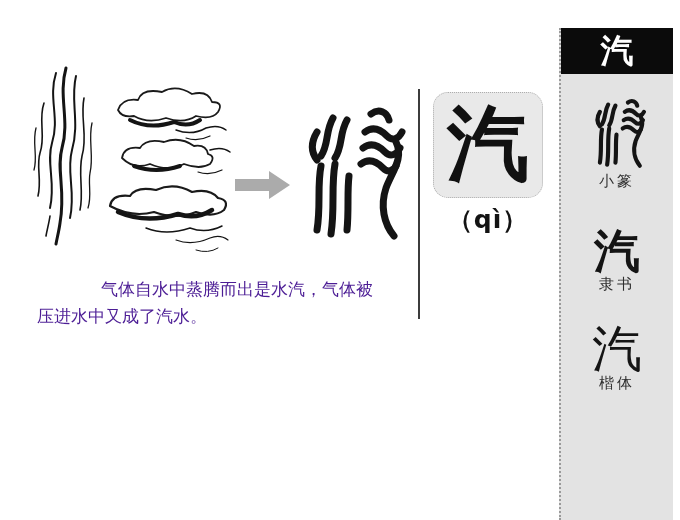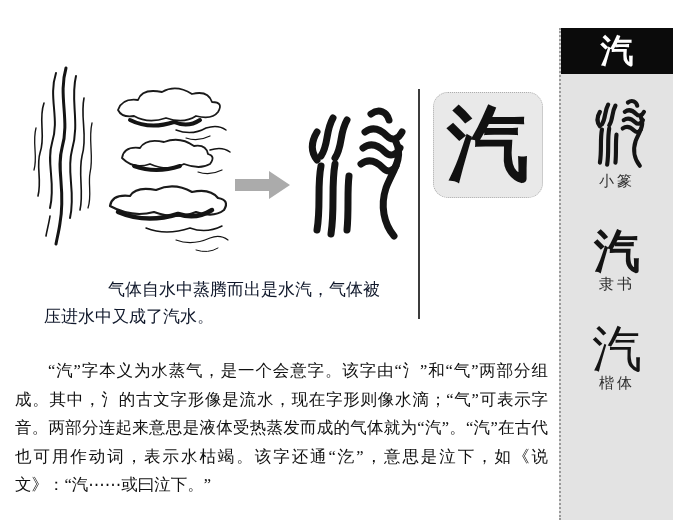--- a/index.html
+++ b/index.html
@@ -28,22 +28,22 @@
     font-size: 82px; font-weight: bold; color: #111; line-height: 1;
     font-family: "Liberation Serif", "DejaVu Serif", serif;
   }
   .pinyin {
     position: absolute; left: 428px; top: 203px; width: 120px;
     text-align: center; font-size: 25px; font-weight: bold; color: #131313;
     font-family: "DejaVu Sans", "Liberation Sans", sans-serif; letter-spacing: 1px;
   }
 
   .caption {
-    position: absolute; left: 44px; top: 276px; width: 347px;
-    font-size: 17px; line-height: 27px; color: #0f172a;
+    position: absolute; left: 37px; top: 276px; width: 347px;
+    font-size: 17px; line-height: 27px; color: #4c1d95;
     text-indent: 64px; font-family: "Liberation Serif", "DejaVu Serif", serif;
   }
 
   .paragraph {
     position: absolute; left: 15px; top: 357px; width: 533px;
     font-size: 16.5px; line-height: 28.5px; color: #101010;
     text-indent: 2em; text-align: justify;
     font-family: "Liberation Serif", "DejaVu Serif", serif;
   }
 
@@ -129,24 +129,24 @@
         <path d="M70,78 C78,72 86,76 92,82 C97,87 102,85 105,80"></path>
         <path d="M105,56 C113,72 101,86 95,102 C89,120 93,138 103,150"></path>
       </g>
     </svg>
 
     <div class="divider"></div>
 
     <div class="char-card">
       <span class="big-char">汽</span>
     </div>
+    <div class="pinyin">（qì）</div>
 
     <div class="caption">气体自水中蒸腾而出是水汽，气体被压进水中又成了汽水。</div>
 
-    <div class="paragraph">“汽”字本义为水蒸气，是一个会意字。该字由“氵”和“气”两部分组成。其中，氵的古文字形像是流水，现在字形则像水滴；“气”可表示字音。两部分连起来意思是液体受热蒸发而成的气体就为“汽”。“汽”在古代也可用作动词，表示水枯竭。该字还通“汔”，意思是泣下，如《说文》：“汽⋯⋯或曰泣下。”</div>
 
   </div>
 
   <div class="sidebar">
 
     <div class="sidebar-header">
       <span class="hdr-char">汽</span>
     </div>
 
     <div class="script-sample">

